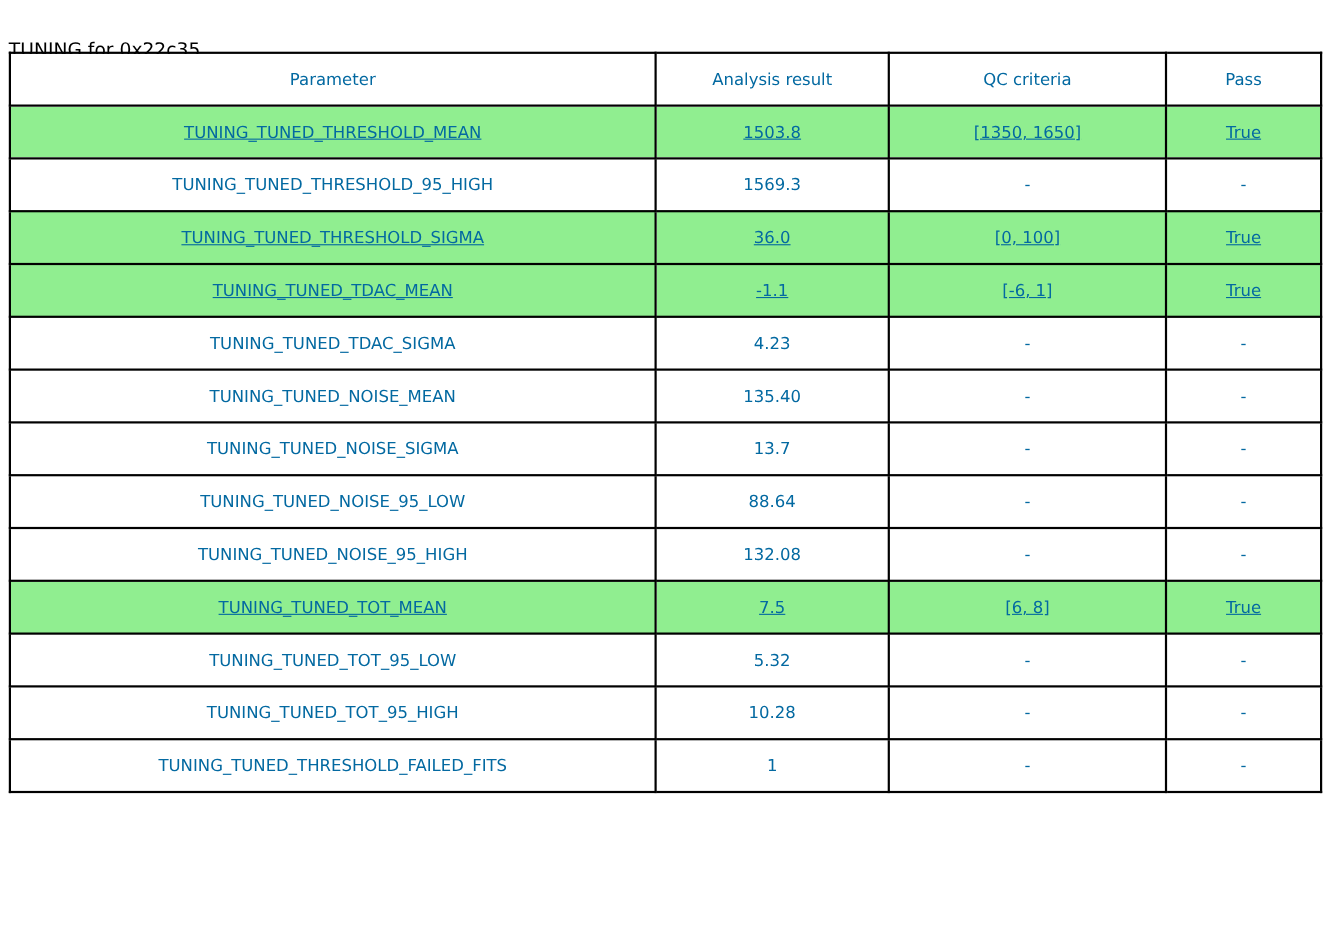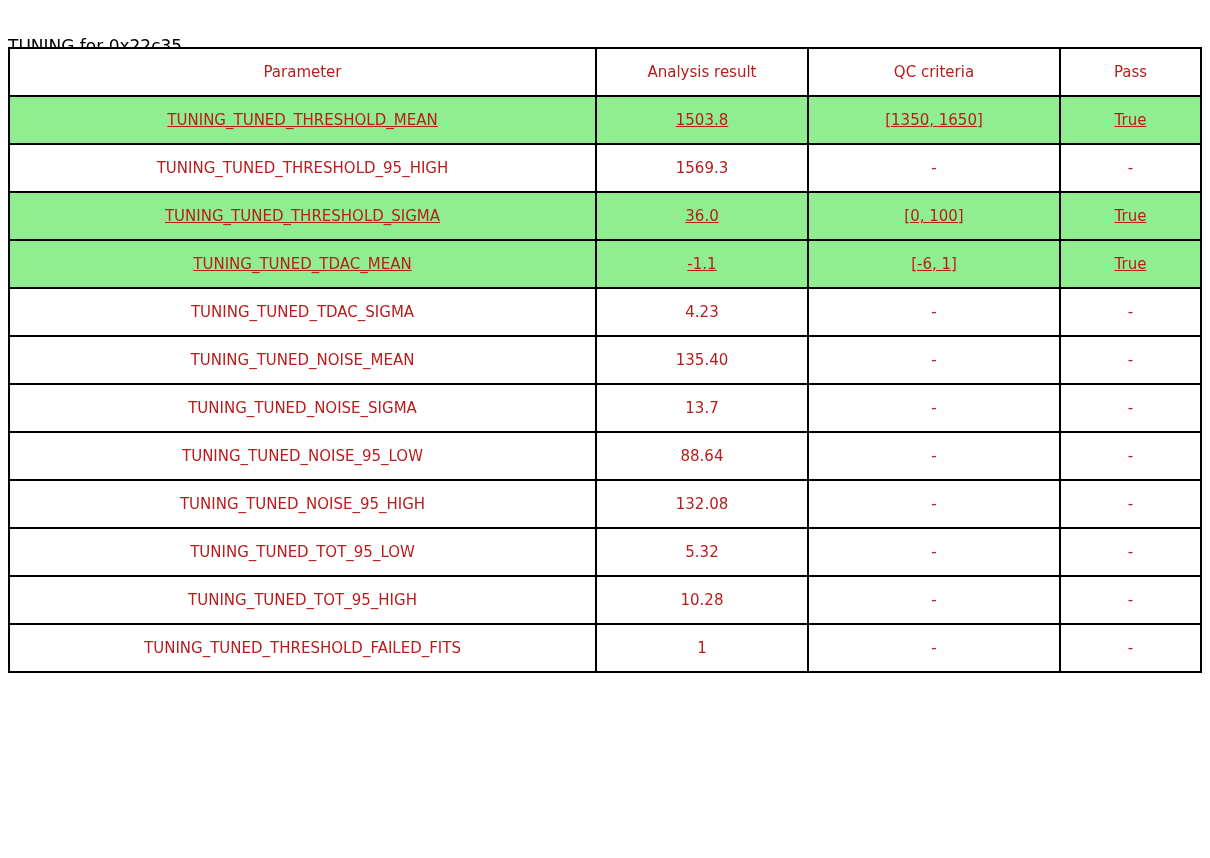--- a/index.html
+++ b/index.html
@@ -27,21 +27,21 @@
     margin-top: 28px;
   }
   table.qc {
     position: absolute;
     left: 8px;
     top: 47px;
     width: 1192px;
     border-collapse: collapse;
     table-layout: fixed;
     font-size: 15px;
-    color: #b91c1c;
+    color: #0369a1;
   }
   table.qc th, table.qc td {
     border: 2px solid #000000;
     height: 46px;
     padding: 0 4px;
     text-align: center;
     vertical-align: middle;
     font-weight: normal;
     background: #ffffff;
     overflow: hidden;
@@ -121,20 +121,26 @@
           <td>88.64</td>
           <td>-</td>
           <td>-</td>
         </tr>
         <tr>
           <td>TUNING_TUNED_NOISE_95_HIGH</td>
           <td>132.08</td>
           <td>-</td>
           <td>-</td>
         </tr>
+        <tr class="pass">
+          <td>TUNING_TUNED_TOT_MEAN</td>
+          <td>7.5</td>
+          <td>[6, 8]</td>
+          <td>True</td>
+        </tr>
         <tr>
           <td>TUNING_TUNED_TOT_95_LOW</td>
           <td>5.32</td>
           <td>-</td>
           <td>-</td>
         </tr>
         <tr>
           <td>TUNING_TUNED_TOT_95_HIGH</td>
           <td>10.28</td>
           <td>-</td>

